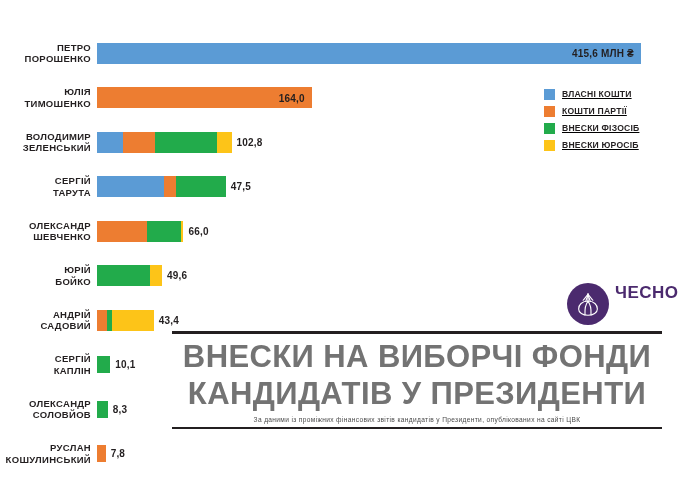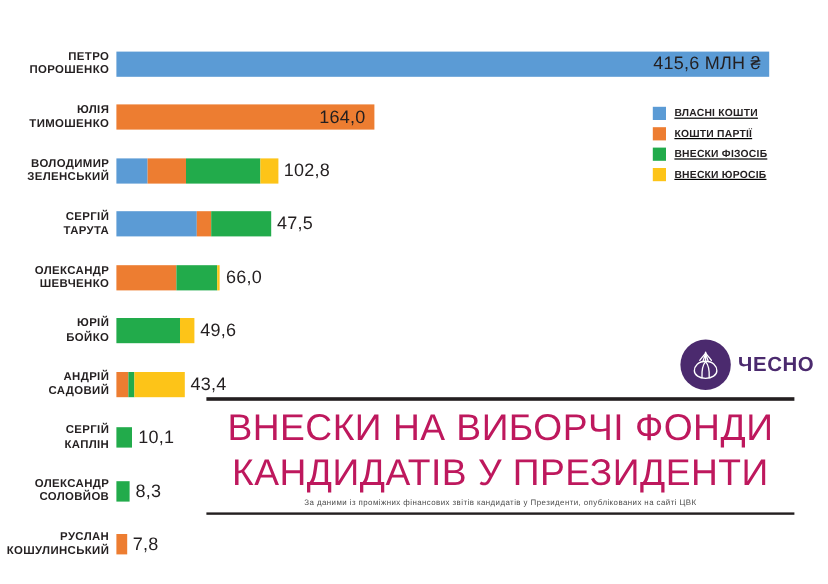--- a/index.html
+++ b/index.html
@@ -61,22 +61,22 @@
   }
   .seg {
     height: 100%;
   }
   .seg-own      { background: #5b9bd5; }
   .seg-party    { background: #ed7d31; }
   .seg-person   { background: #22ab4b; }
   .seg-legal    { background: #fdc418; }
 
   .bar-value {
-    font-size: 15px;
-    font-weight: normal;
+    font-size: 10px;
+    font-weight: bold;
     color: #231f20;
     letter-spacing: 0.2px;
     margin-left: 5px;
     white-space: nowrap;
   }
   .bar-value.inside {
     position: absolute;
     right: 7px;
     top: 50%;
     transform: translateY(-50%);
@@ -114,21 +114,20 @@
     text-transform: uppercase;
     white-space: nowrap;
   }
 
   
   .logo {
     position: absolute;
     left: 567px;
     top: 283px;
     display: flex;
-    align-items: center;
   }
   .logo-mark {
     width: 42px;
     height: 42px;
     border-radius: 50%;
     background: #4b2a6e;
     display: flex;
     align-items: center;
     justify-content: center;
   }
@@ -148,22 +147,22 @@
     width: 490px;
   }
   .rule {
     height: 3px;
     background: #231f20;
     width: 100%;
   }
   .rule.thin { height: 2px; }
   .title-line {
     font-size: 31px;
-    font-weight: normal;
-    color: #be185d;
+    font-weight: bold;
+    color: #737373;
     letter-spacing: 0.4px;
     line-height: 37px;
     text-align: center;
     text-transform: uppercase;
     white-space: nowrap;
   }
   .title-inner { padding: 4px 0 1px; }
   .source {
     font-size: 6.6px;
     color: #4a4a4a;

